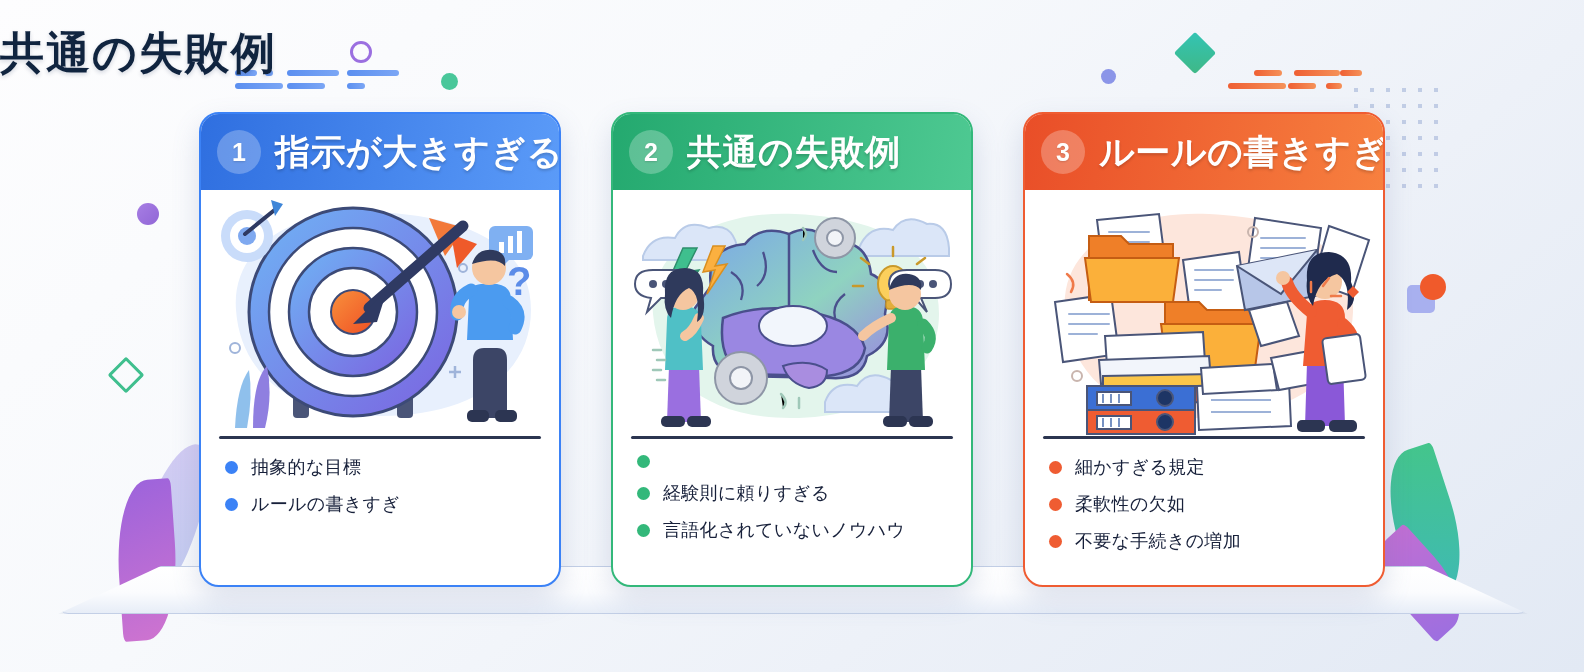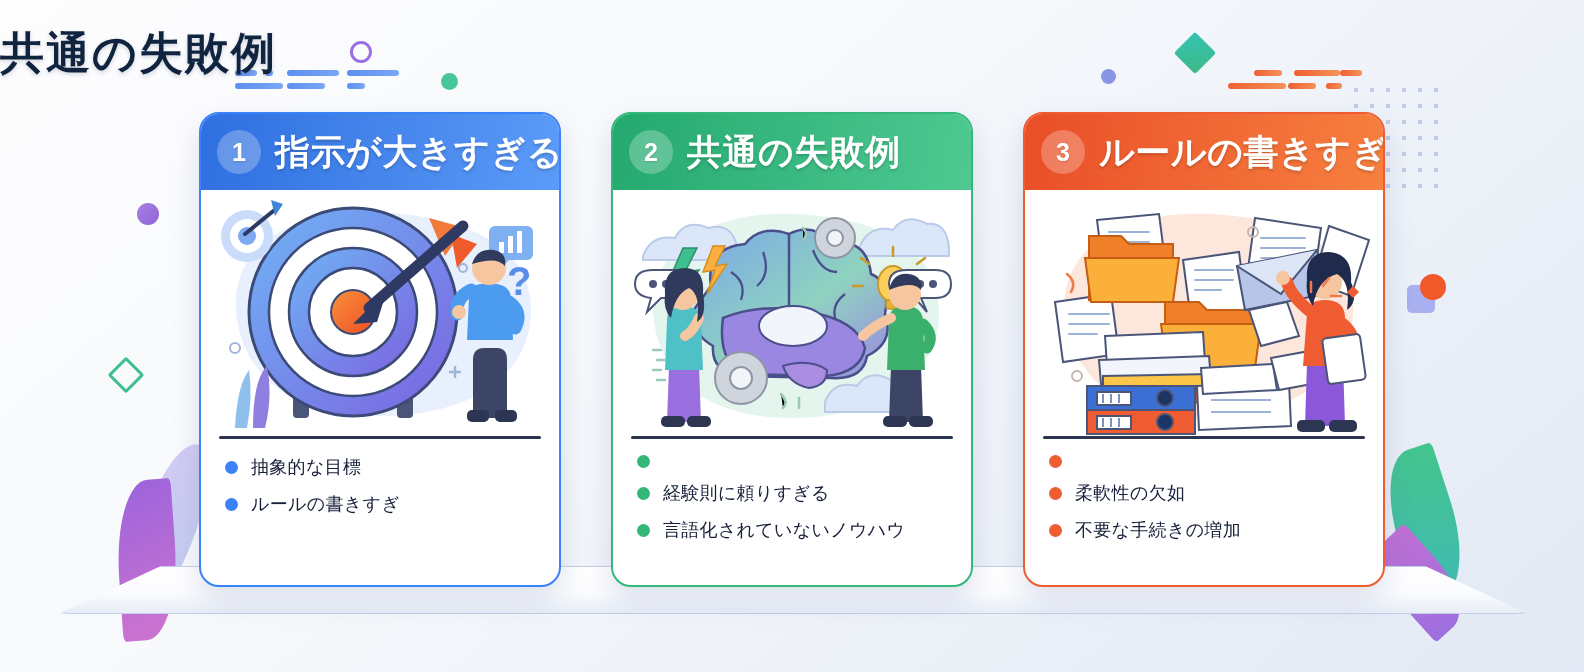--- a/index.html
+++ b/index.html
@@ -432,20 +432,21 @@
         <path d="M328 96 l6 6 l-6 6 l-6-6Z" fill="#ef5c32"></path>
         <circle cx="228" cy="42" r="5" fill="none" stroke="#c9b5ae" stroke-width="2"></circle>
         <circle cx="52" cy="186" r="5" fill="none" stroke="#c9b5ae" stroke-width="2"></circle>
         <defs></defs>
       </svg>
     </div>
     <div class="divider"></div>
     <div class="bullets">
       <div class="bullet">
         <span class="bdot"></span>
+        <span class="btext">細かすぎる規定</span>
       </div>
       <div class="bullet">
         <span class="bdot"></span>
         <span class="btext">柔軟性の欠如</span>
       </div>
       <div class="bullet">
         <span class="bdot"></span>
         <span class="btext">不要な手続きの増加</span>
       </div>
     </div>

